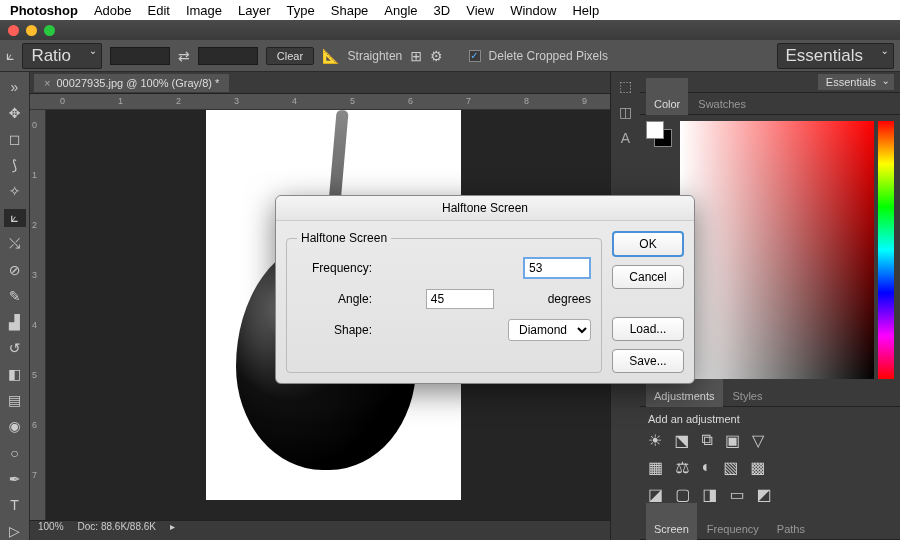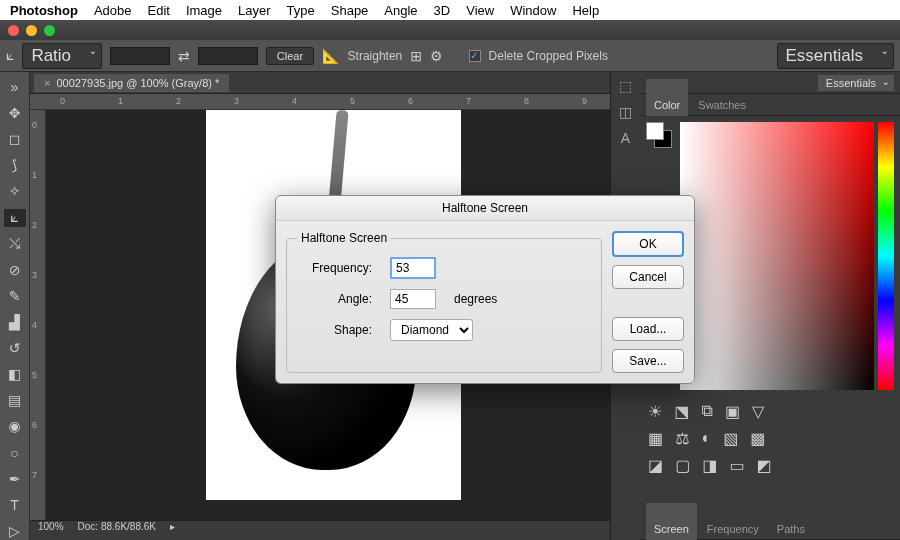--- a/index.html
+++ b/index.html
@@ -55,23 +55,23 @@
 .picker { flex:1; background:linear-gradient(to right,#fff,rgba(255,255,255,0)),linear-gradient(to top,#000,rgba(0,0,0,0)),linear-gradient(#f00,#f00); position:relative; }
 .huebar { width:16px; background:linear-gradient(#f00,#ff0,#0f0,#0ff,#00f,#f0f,#f00); }
 .adj { background:#3a3a3a; padding:6px 8px; flex:1; }
 .adj .lbl { font-size:11px; color:#ddd; margin-bottom:6px; }
 .adj .row { display:flex; gap:12px; margin-bottom:8px; color:#ccc; font-size:16px; }
 .dialog { position:absolute; left:275px; top:195px; width:420px; background:linear-gradient(#ececec,#e0e0e0); border:1px solid #888; border-radius:6px; box-shadow:0 8px 30px rgba(0,0,0,0.5); color:#000; font-size:12px; }
 .dialog .dtitle { text-align:center; padding:5px; background:linear-gradient(#f5f5f5,#e5e5e5); border-radius:6px 6px 0 0; border-bottom:1px solid #ccc; }
 .dialog .dbody { display:flex; padding:10px; gap:10px; }
 .dialog fieldset { border:1px solid #bbb; border-radius:4px; padding:12px 10px 10px; flex:1; }
 .dialog legend { padding:0 4px; font-size:12px; }
-.dialog .frow { display:flex; align-items:center; gap:18px; margin-bottom:10px; justify-content:flex-start; }
+.dialog .frow { display:flex; align-items:center; gap:6px; margin-bottom:10px; justify-content:space-between; }
 .dialog .flbl { width:75px; text-align:right; }
-.dialog input[type=text] { width:46px; padding:2px 4px; border:1px solid #aaa; background:#fff; font-size:12px; }
+.dialog input[type=text] { width:68px; padding:2px 4px; border:1px solid #aaa; background:#fff; font-size:12px; }
 .dialog input.hl { border:2px solid #6ea7e8; }
 .dialog select { padding:2px 6px; border:1px solid #aaa; background:#fff; font-size:12px; border-radius:3px; }
 .dialog .dbtns { display:flex; flex-direction:column; gap:8px; }
 .dialog .dbtns button { width:72px; padding:4px; background:linear-gradient(#fff,#eee); border:1px solid #999; border-radius:4px; font-size:12px; }
 .dialog .dbtns button.def { border:2px solid #4a90d9; }
 </style>
 </head>
 <body>
 
 <div class="menubar">
@@ -198,21 +198,26 @@
     <div class="colorpanel">
       <div class="swatches">
         <div class="swpair">
             <div class="fg"></div>
             <div class="bg"></div>
           </div>
       </div>
       <div class="picker"></div>
       <div class="huebar"></div>
     </div>
+    <div class="ptab">
+      <span class="act">Adjustments</span>
+      <span>Styles</span>
+    </div>
     <div class="adj">
+      <div class="lbl">Add an adjustment</div>
       <div class="row">
         <span>☀</span>
         <span>⬔</span>
         <span>⧉</span>
         <span>▣</span>
         <span>▽</span>
       </div>
       <div class="row">
         <span>▦</span>
         <span>⚖</span>

